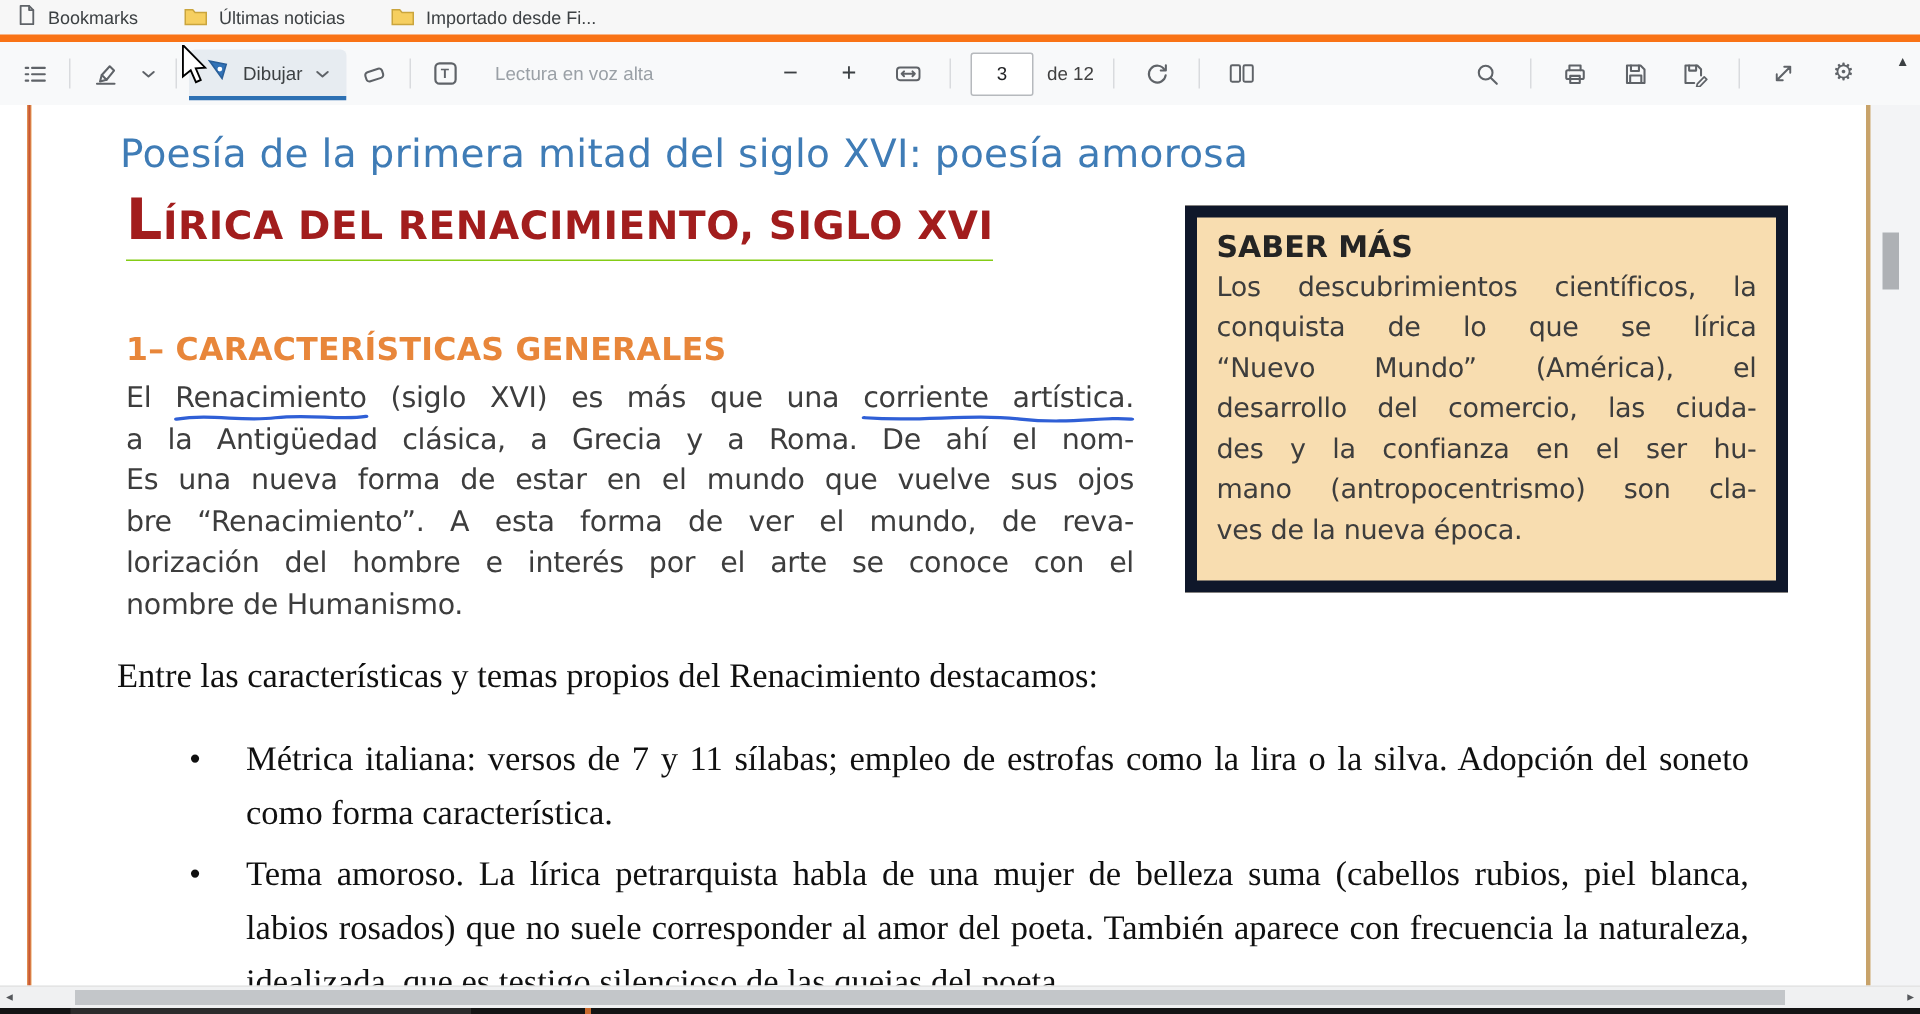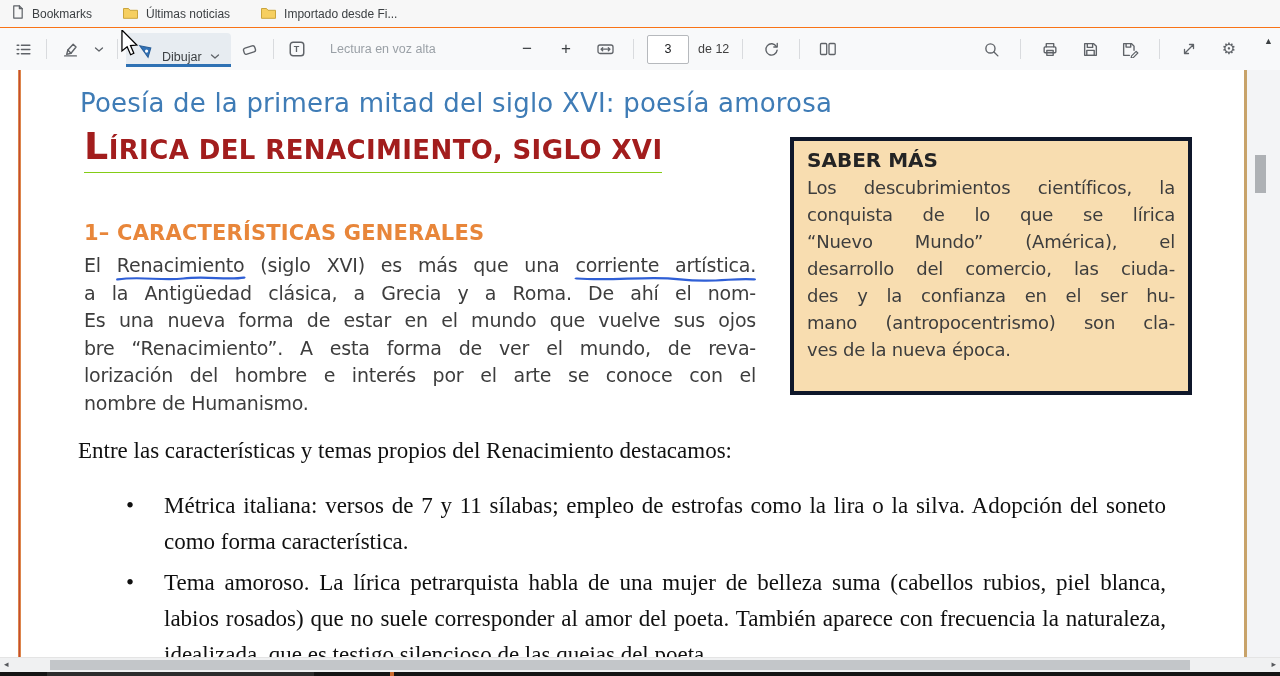--- a/index.html
+++ b/index.html
@@ -1,33 +1,33 @@
 <!DOCTYPE html>
 <html><head>
 <meta charset="utf-8">
 <style>
   html,body{margin:0;padding:0;background:#ddd;}
   #app{position:relative;width:1280px;height:676px;background:#fff;overflow:hidden;
        font-family:"Liberation Sans",sans-serif;}
 
   
   .bookmarks-bar{position:absolute;left:0;top:0;width:1280px;height:28px;background:#f7f7f7;
-    border-bottom:1px solid #f97316;display:flex;align-items:center;padding-left:10px;box-sizing:border-box;gap:30px;}
+    border-bottom:5px solid #f97316;display:flex;align-items:center;padding-left:10px;box-sizing:border-box;gap:30px;}
   .bm-item{display:flex;align-items:center;gap:7px;font-size:12px;color:#3c4043;cursor:default;}
 
   
   .pdf-toolbar{position:absolute;left:0;top:28px;width:1280px;height:42px;background:#f8f9fa;
     border-bottom:1px solid #e2e4e7;}
   .tb-left{position:absolute;left:8px;top:0;height:42px;display:flex;align-items:center;gap:4px;}
   .tb-center{position:absolute;left:512px;top:0;height:42px;display:flex;align-items:center;gap:9px;}
   .tb-right{position:absolute;right:36px;top:0;height:42px;display:flex;align-items:center;gap:10px;}
   .tbtn{width:30px;height:30px;display:flex;align-items:center;justify-content:center;border-radius:4px;color:#5f6368;}
   .tb-sep{width:1px;height:20px;background:#d9dbde;margin:0 4px;}
   .glyph{font-size:16px;color:#5f6368;line-height:1;}
-  .draw-btn{height:34px;margin-top:2px;display:flex;align-items:flex-end;gap:8px;padding:0 11px;
+  .draw-btn{height:34px;margin-top:2px;display:flex;align-items:center;gap:8px;padding:0 11px;
     background:#e7ecf1;border-radius:4px 4px 0 0;border-bottom:3px solid #2d70b3;box-sizing:border-box;}
   .draw-label{font-size:12.5px;color:#3c4043;}
   .read-aloud{position:absolute;left:330px;top:0;height:42px;display:flex;align-items:center;
     font-size:12.5px;color:#9aa0a6;}
   .page-box{width:36px;height:25px;background:#fff;border:1px solid #b6b9bd;border-radius:2px;
     font-size:12.5px;color:#202124;text-align:center;line-height:23px;}
   .page-count{font-size:12.5px;color:#404040;}
   .zoomchar{font-size:17px;color:#3c4043;}
 
   
@@ -46,21 +46,21 @@
   .section-heading{position:absolute;left:84px;top:151px;font-family:"DejaVu Sans",sans-serif;
     font-weight:bold;font-size:21px;color:#e8863a;letter-spacing:.2px;}
   .intro-para{position:absolute;left:84px;top:182px;width:672px;font-family:"DejaVu Sans",sans-serif;
     font-size:19px;line-height:27.5px;color:#3d3d3d;letter-spacing:-.2px;}
   .jline{text-align:justify;text-align-last:justify;white-space:normal;}
   .lline{text-align:left;}
   .ink-underline{position:relative;}
   .ink-underline svg{position:absolute;left:-2px;right:-2px;bottom:-7px;width:calc(100% + 4px);height:9px;}
 
   .saber-box{position:absolute;left:790px;top:67px;width:402px;height:258px;box-sizing:border-box;
-    background:#f8ddb0;border:4px solid #0f172a;padding:7px 13px 0 13px;}
+    background:#f8ddb0;border:8px solid #0f172a;padding:7px 13px 0 13px;}
   .saber-title{font-family:"DejaVu Sans",sans-serif;font-weight:bold;font-size:20px;color:#242424;margin-bottom:2px;}
   .saber-line{font-family:"DejaVu Sans",sans-serif;font-size:18px;line-height:27px;color:#3d3d3d;letter-spacing:-.2px;}
 
   .features-intro{position:absolute;left:78px;top:368px;font-family:"Liberation Serif",serif;
     font-size:23px;color:#101010;}
   .bullet-list{position:absolute;left:120px;top:418px;width:1046px;}
   .bullet-item{position:relative;padding-left:44px;font-family:"Liberation Serif",serif;
     font-size:23px;line-height:36px;color:#101010;text-align:justify;margin-bottom:5px;}
   .bullet-dot{position:absolute;left:6px;top:0;font-size:23px;}
 

